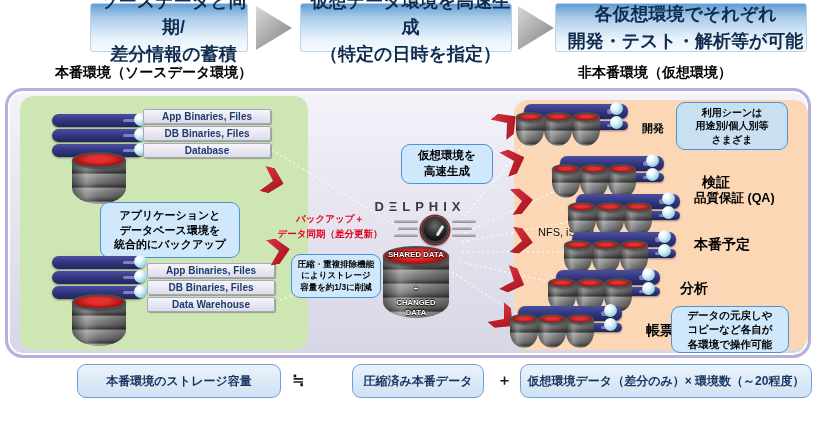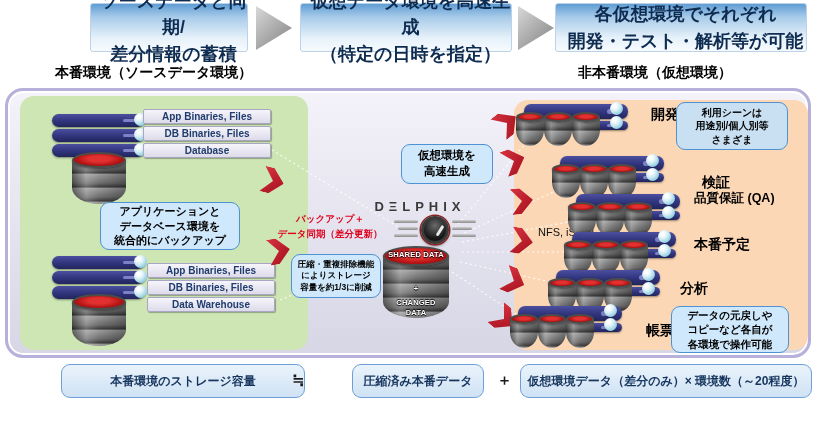--- a/index.html
+++ b/index.html
@@ -141,21 +141,21 @@
     <div class="sphere" style="left:134px;top:143px;"></div>
     <div class="cyl" style="left:72px;top:152px;width:54px;height:52px;">
       <div class="body" style="top:8px;height:44px;"></div>
       <div class="top" style="height:16px;"></div>
     </div>
   </div>
   <div class="tag" style="left:143px;top:109px;">App Binaries, Files</div>
   <div class="tag" style="left:143px;top:126px;">DB Binaries, Files</div>
   <div class="tag" style="left:143px;top:143px;">Database</div>
 
-  <div class="callout" style="left:100px;top:202px;width:140px;height:48px;font-size:11px;">アプリケーションと
+  <div class="callout" style="left:100px;top:202px;width:140px;height:56px;font-size:11px;">アプリケーションと
 データベース環境を
 統合的にバックアップ</div>
 
   <div>
     <div class="slab" style="left:52px;top:256px;width:92px;height:13px;"></div>
     <div class="slab" style="left:52px;top:271px;width:92px;height:13px;"></div>
     <div class="slab" style="left:52px;top:286px;width:92px;height:13px;"></div>
     <div class="sphere" style="left:134px;top:255px;"></div>
     <div class="sphere" style="left:134px;top:270px;"></div>
     <div class="sphere" style="left:134px;top:285px;"></div>
@@ -220,21 +220,21 @@
       </div>
     <div class="cyl" style="left:544px;top:112px;width:28px;height:34px;">
         <div class="body" style="top:5px;height:29px;"></div>
         <div class="top" style="height:10px;"></div>
       </div>
     <div class="cyl" style="left:572px;top:112px;width:28px;height:34px;">
         <div class="body" style="top:5px;height:29px;"></div>
         <div class="top" style="height:10px;"></div>
       </div>
   </div>
-  <div class="env-label" style="left:642px;top:106px;font-size:14px;margin-left:9px;">開発</div>
+  <div class="env-label" style="left:642px;top:121px;font-size:11px;">開発</div>
 
   <div>
     <div class="slab" style="left:560px;top:156px;width:104px;height:15px;"></div>
     <div class="slab" style="left:564px;top:173px;width:100px;height:9px;"></div>
     <div class="sphere" style="left:646px;top:154px;"></div>
     <div class="sphere" style="left:646px;top:168px;"></div>
     <div class="cyl" style="left:552px;top:164px;width:28px;height:34px;">
         <div class="body" style="top:5px;height:29px;"></div>
         <div class="top" style="height:10px;"></div>
       </div>
@@ -329,19 +329,19 @@
   </div>
   <div class="env-label" style="left:646px;top:322px;font-size:14px;">帳票</div>
 
   <div class="callout" style="left:671px;top:306px;width:118px;height:47px;font-size:10.5px;">データの元戻しや
 コピーなど各自が
 各環境で操作可能</div>
   <div class="callout" style="left:676px;top:102px;width:112px;height:48px;font-size:10px;background:#c9e0f3;">利用シーンは
 用途別/個人別等
 さまざま</div>
 
-  <div class="fbox" style="left:61px;width:244px;">本番環境のストレージ容量</div>
+  <div class="fbox" style="left:77px;width:204px;">本番環境のストレージ容量</div>
   <div class="op" style="left:292px;">≒</div>
   <div class="fbox" style="left:352px;width:132px;">圧縮済み本番データ</div>
   <div class="op" style="left:497px;">＋</div>
   <div class="fbox" style="left:520px;width:292px;font-size:12px;text-align:center;">仮想環境データ（差分のみ）× 環境数（～20程度）</div>
 
 </div>
 
 </body></html>

